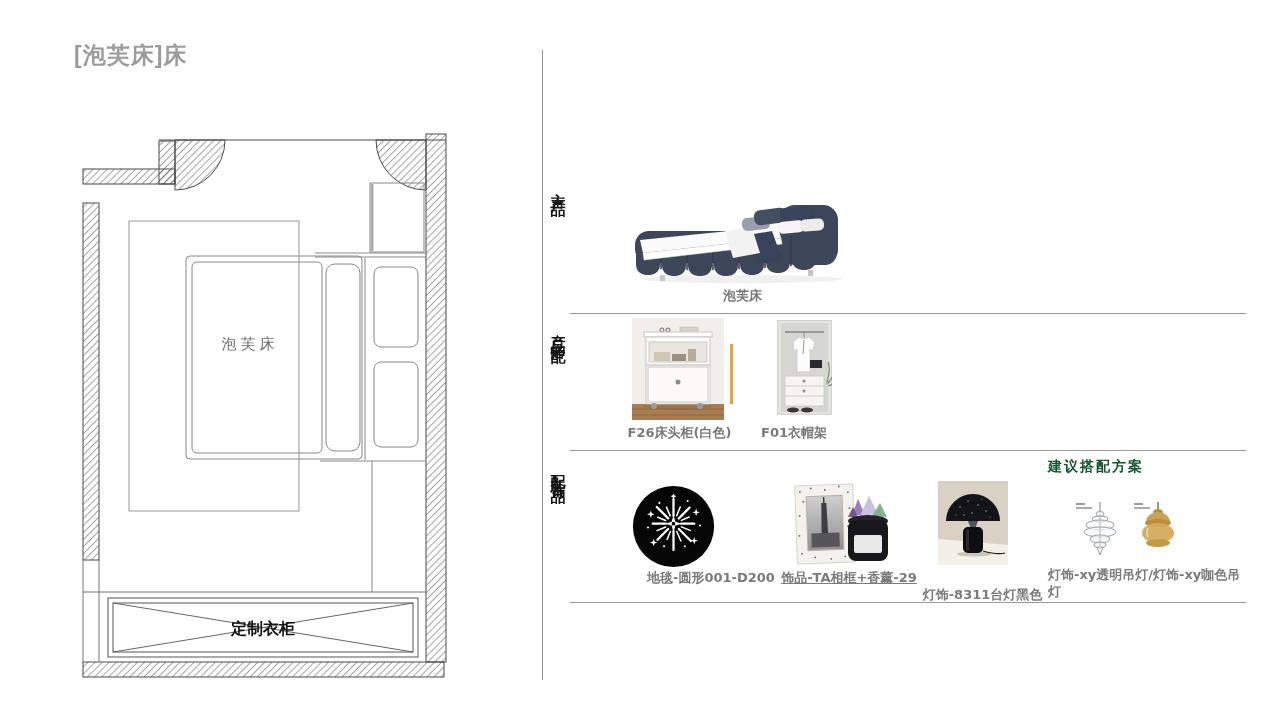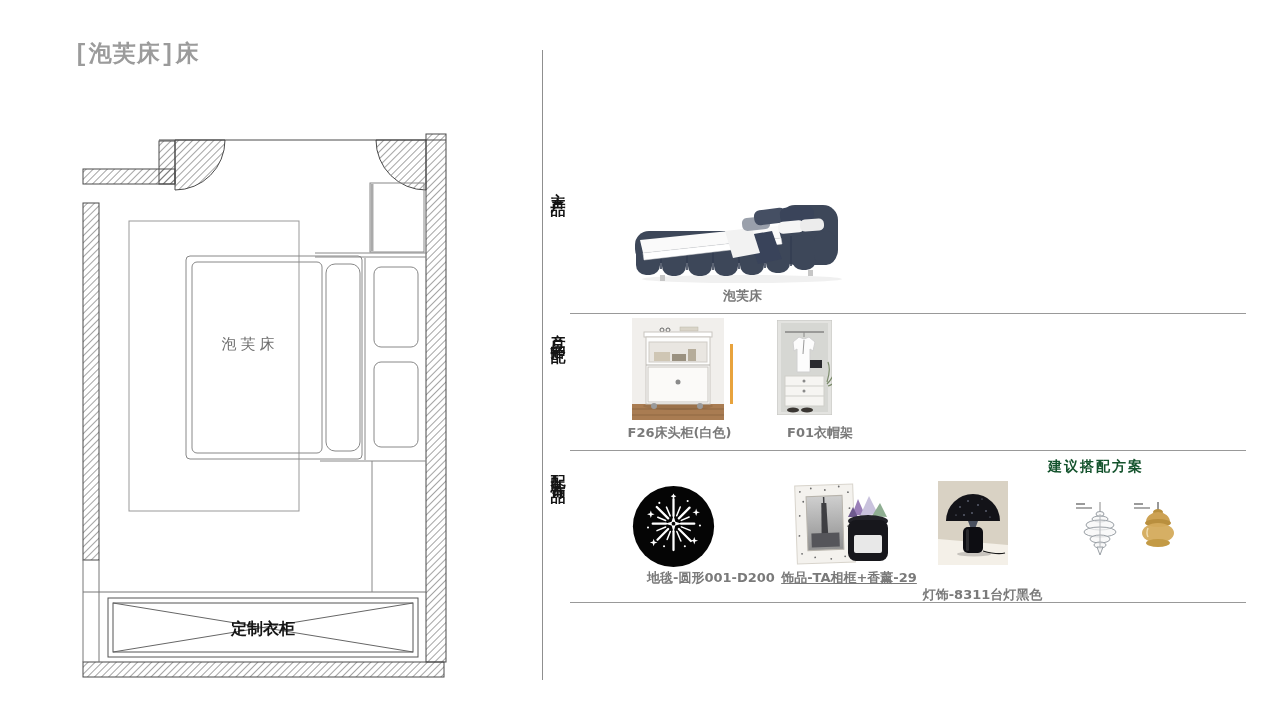--- a/index.html
+++ b/index.html
@@ -1,19 +1,19 @@
 <!DOCTYPE html>
 <html><head>
 <meta charset="utf-8">
 <style>
   html,body{margin:0;padding:0;background:#e9e9e9;}
   .slide{position:relative;width:1280px;height:720px;background:#ffffff;overflow:hidden;
          font-family:"Liberation Sans","DejaVu Sans",sans-serif;}
   .title{position:absolute;left:60px;top:40px;color:#9b9b9b;font-weight:bold;
-         font-family:Liberation Mono, monospace;font-size:23px;line-height:30px;letter-spacing:1px;}
+         font-family:Liberation Sans, sans-serif;font-size:23px;line-height:30px;letter-spacing:1px;}
   .title .l1{padding-left:14px;}
   .vline-main{position:absolute;left:542px;top:50px;width:1px;height:630px;background:#8f8f8f;}
   .hline{position:absolute;left:570px;width:676px;height:1px;background:#999;}
   .vlabel{position:absolute;left:548px;writing-mode:vertical-rl;text-orientation:upright;
           font-weight:bold;font-size:15px;color:#141414;letter-spacing:5px;
           font-family:"DejaVu Sans",sans-serif;}
   .plabel{position:absolute;font-weight:bold;font-size:13px;color:#7a7a7a;text-align:center;
           font-family:"DejaVu Sans",sans-serif;line-height:17px;}
   .note{position:absolute;left:1048px;top:458px;font-weight:bold;font-size:14px;color:#14532d;
         letter-spacing:2px;font-family:"DejaVu Sans",sans-serif;}
@@ -162,21 +162,21 @@
     <line x1="8" y1="66" x2="47" y2="66" stroke="#cfcfca"></line>
     <line x1="8" y1="76" x2="47" y2="76" stroke="#cfcfca"></line>
     <circle cx="27" cy="61" r="1.5" fill="#8a8a8a"></circle>
     <circle cx="27" cy="71" r="1.5" fill="#8a8a8a"></circle>
     <ellipse cx="16" cy="90" rx="6" ry="2.5" fill="#3a3632"></ellipse>
     <ellipse cx="30" cy="90" rx="6" ry="2.5" fill="#3a3632"></ellipse>
     <path d="M50,62 q4,-12 1,-20 M50,64 q6,-6 8,-14 M51,66 q7,-2 9,-8" fill="none" stroke="#7a8a6a" stroke-width="1.2"></path>
   </svg>
 
   <div class="plabel" style="left:597px;top:424px;width:165px;">F26床头柜(白色)</div>
-  <div class="plabel" style="left:757px;top:424px;width:126px;">F01衣帽架</div>
+  <div class="plabel" style="left:731px;top:424px;width:126px;">F01衣帽架</div>
 
   <div class="hline" style="top:450px;"></div>
 
   <div class="note">建议搭配方案</div>
 
   <svg class="imgbox" style="left:631px;top:484px;" width="85" height="85" viewBox="0 0 90 90">
     <circle cx="45" cy="45" r="43" fill="#050505"></circle>
     <g stroke="#ffffff" stroke-width="2.4" stroke-linecap="round">
       <g transform="rotate(0 45 42)">
           <line x1="45" y1="34" x2="45" y2="16"></line>
@@ -335,16 +335,17 @@
       <ellipse cx="88" cy="23" rx="13" ry="4" fill="#b98f3e"></ellipse>
       <ellipse cx="88" cy="33" rx="16" ry="10" fill="#d4ab5c" opacity="0.95"></ellipse>
       <ellipse cx="88" cy="43" rx="12" ry="4" fill="#c39a45"></ellipse>
       <path d="M78,28 q -2 5 0 9" fill="none" stroke="#f0dcae" stroke-width="1.5"></path>
     </g>
   </svg>
 
   <div class="plabel" style="left:628px;top:569px;width:166px;">地毯-圆形001-D200</div>
   <div class="plabel" style="left:769px;top:569px;width:160px;text-decoration:underline;">饰品-TA相框+香薰-29</div>
   <div class="plabel" style="left:920px;top:586px;width:125px;">灯饰-8311台灯黑色</div>
+  <div class="plabel" style="left:1048px;top:566px;width:200px;text-align:left;">灯饰-xy透明吊灯/灯饰-xy咖色吊灯</div>
 
   <div class="hline" style="top:602px;"></div>
 
 </div>
 
 </body></html>

